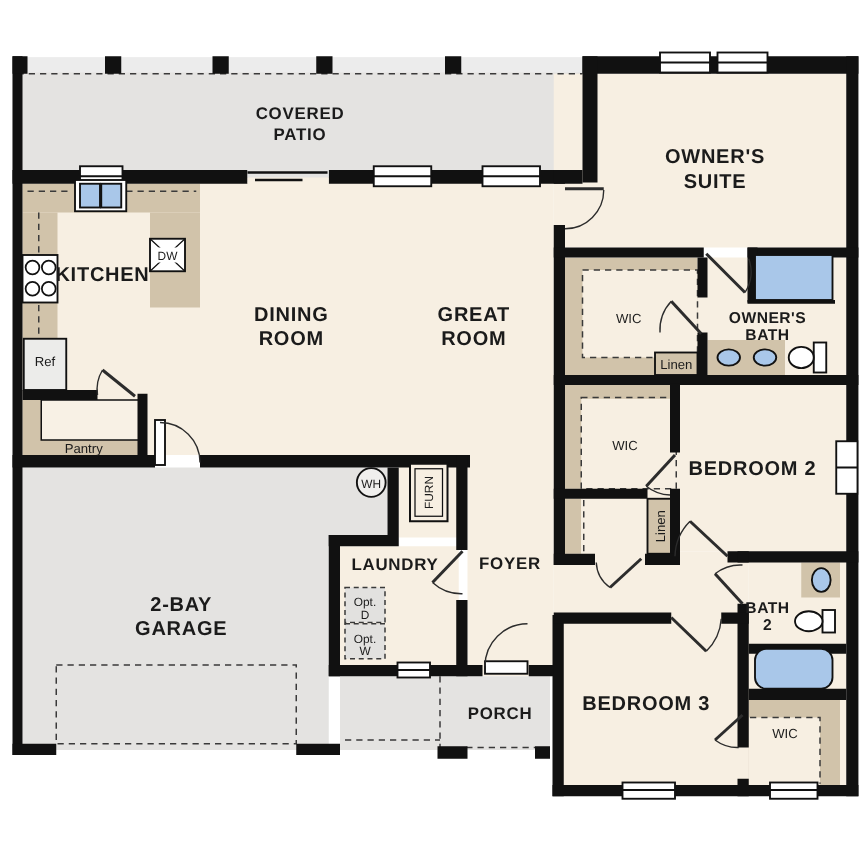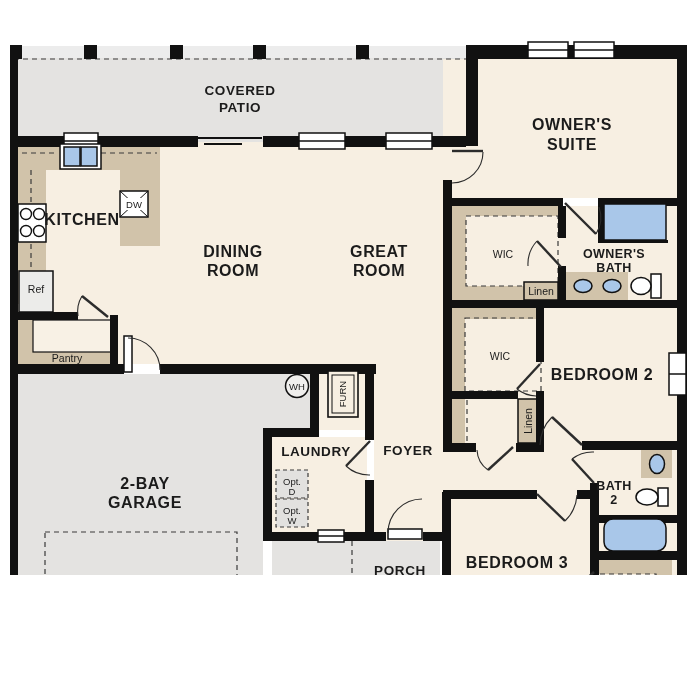--- a/index.html
+++ b/index.html
@@ -1,16 +1,16 @@
 <!DOCTYPE html>
 <html><head>
 <meta charset="utf-8">
 <style>
   html,body{margin:0;padding:0;background:#ffffff;}
-  .plan-wrap{width:687px;height:575px;position:relative;background:#ffffff;overflow:hidden;}
+  .plan-wrap{width:687px;height:687px;position:relative;background:#ffffff;overflow:hidden;}
   svg{display:block;}
   text{font-family:"Liberation Sans","DejaVu Sans",sans-serif;fill:#1b1b1b;}
   .room-lbl{font-size:16px;font-weight:bold;letter-spacing:.6px;}
   .room-lbl-md{font-size:13.5px;font-weight:bold;letter-spacing:.6px;}
   .room-lbl-sm{font-size:12.5px;font-weight:bold;letter-spacing:.4px;}
   .fix-lbl{font-size:10.5px;}
   .fix-lbl-sm{font-size:9.5px;}
   .wall{fill:#111111;}
   .win{fill:#ffffff;stroke:#111111;stroke-width:1.5;}
   .tan{fill:#d1c3aa;}

